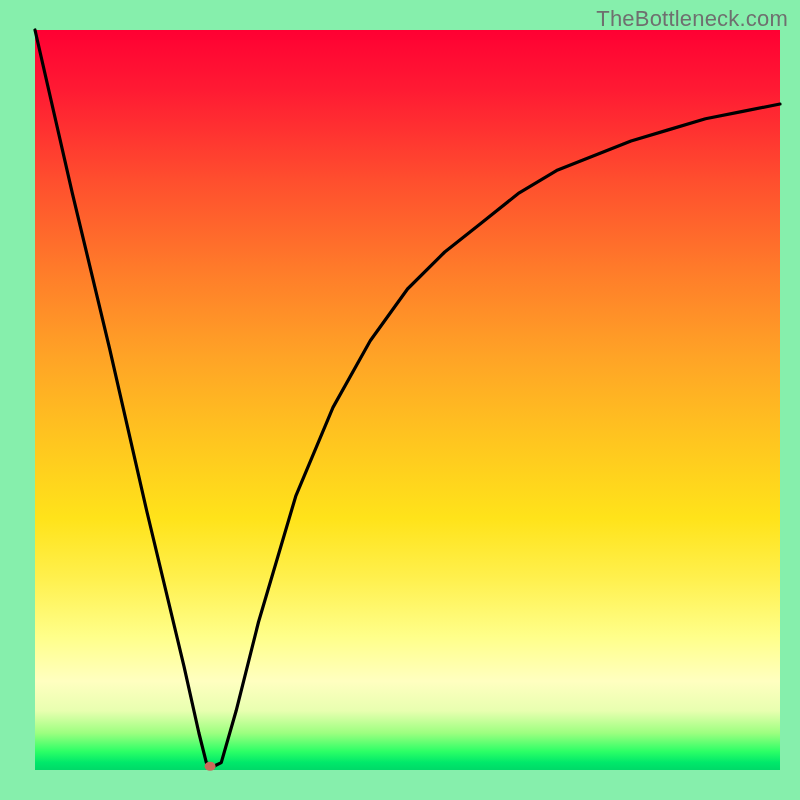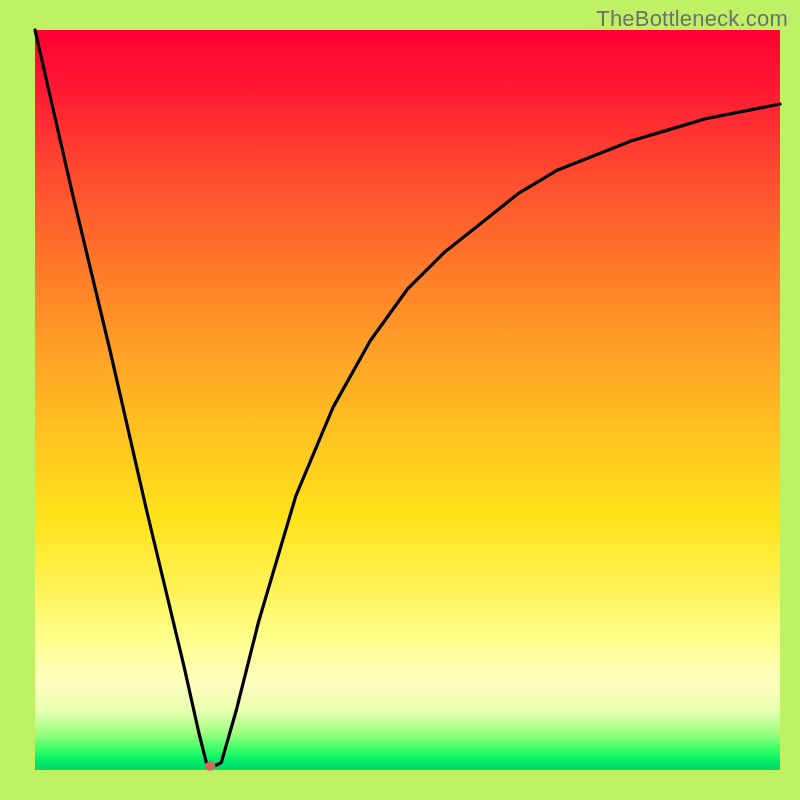--- a/index.html
+++ b/index.html
@@ -8,21 +8,21 @@
     width: 800px;
     height: 800px;
     overflow: hidden;
     background: #000;
     font-family: Arial, Helvetica, sans-serif;
   }
   .frame {
     position: relative;
     width: 800px;
     height: 800px;
-    background: #bef264;
+    background: #86efac;
   }
   .plot-area {
     position: absolute;
     left: 35px;
     top: 30px;
     width: 745px;
     height: 740px;
     
     background: linear-gradient(
       to bottom,

